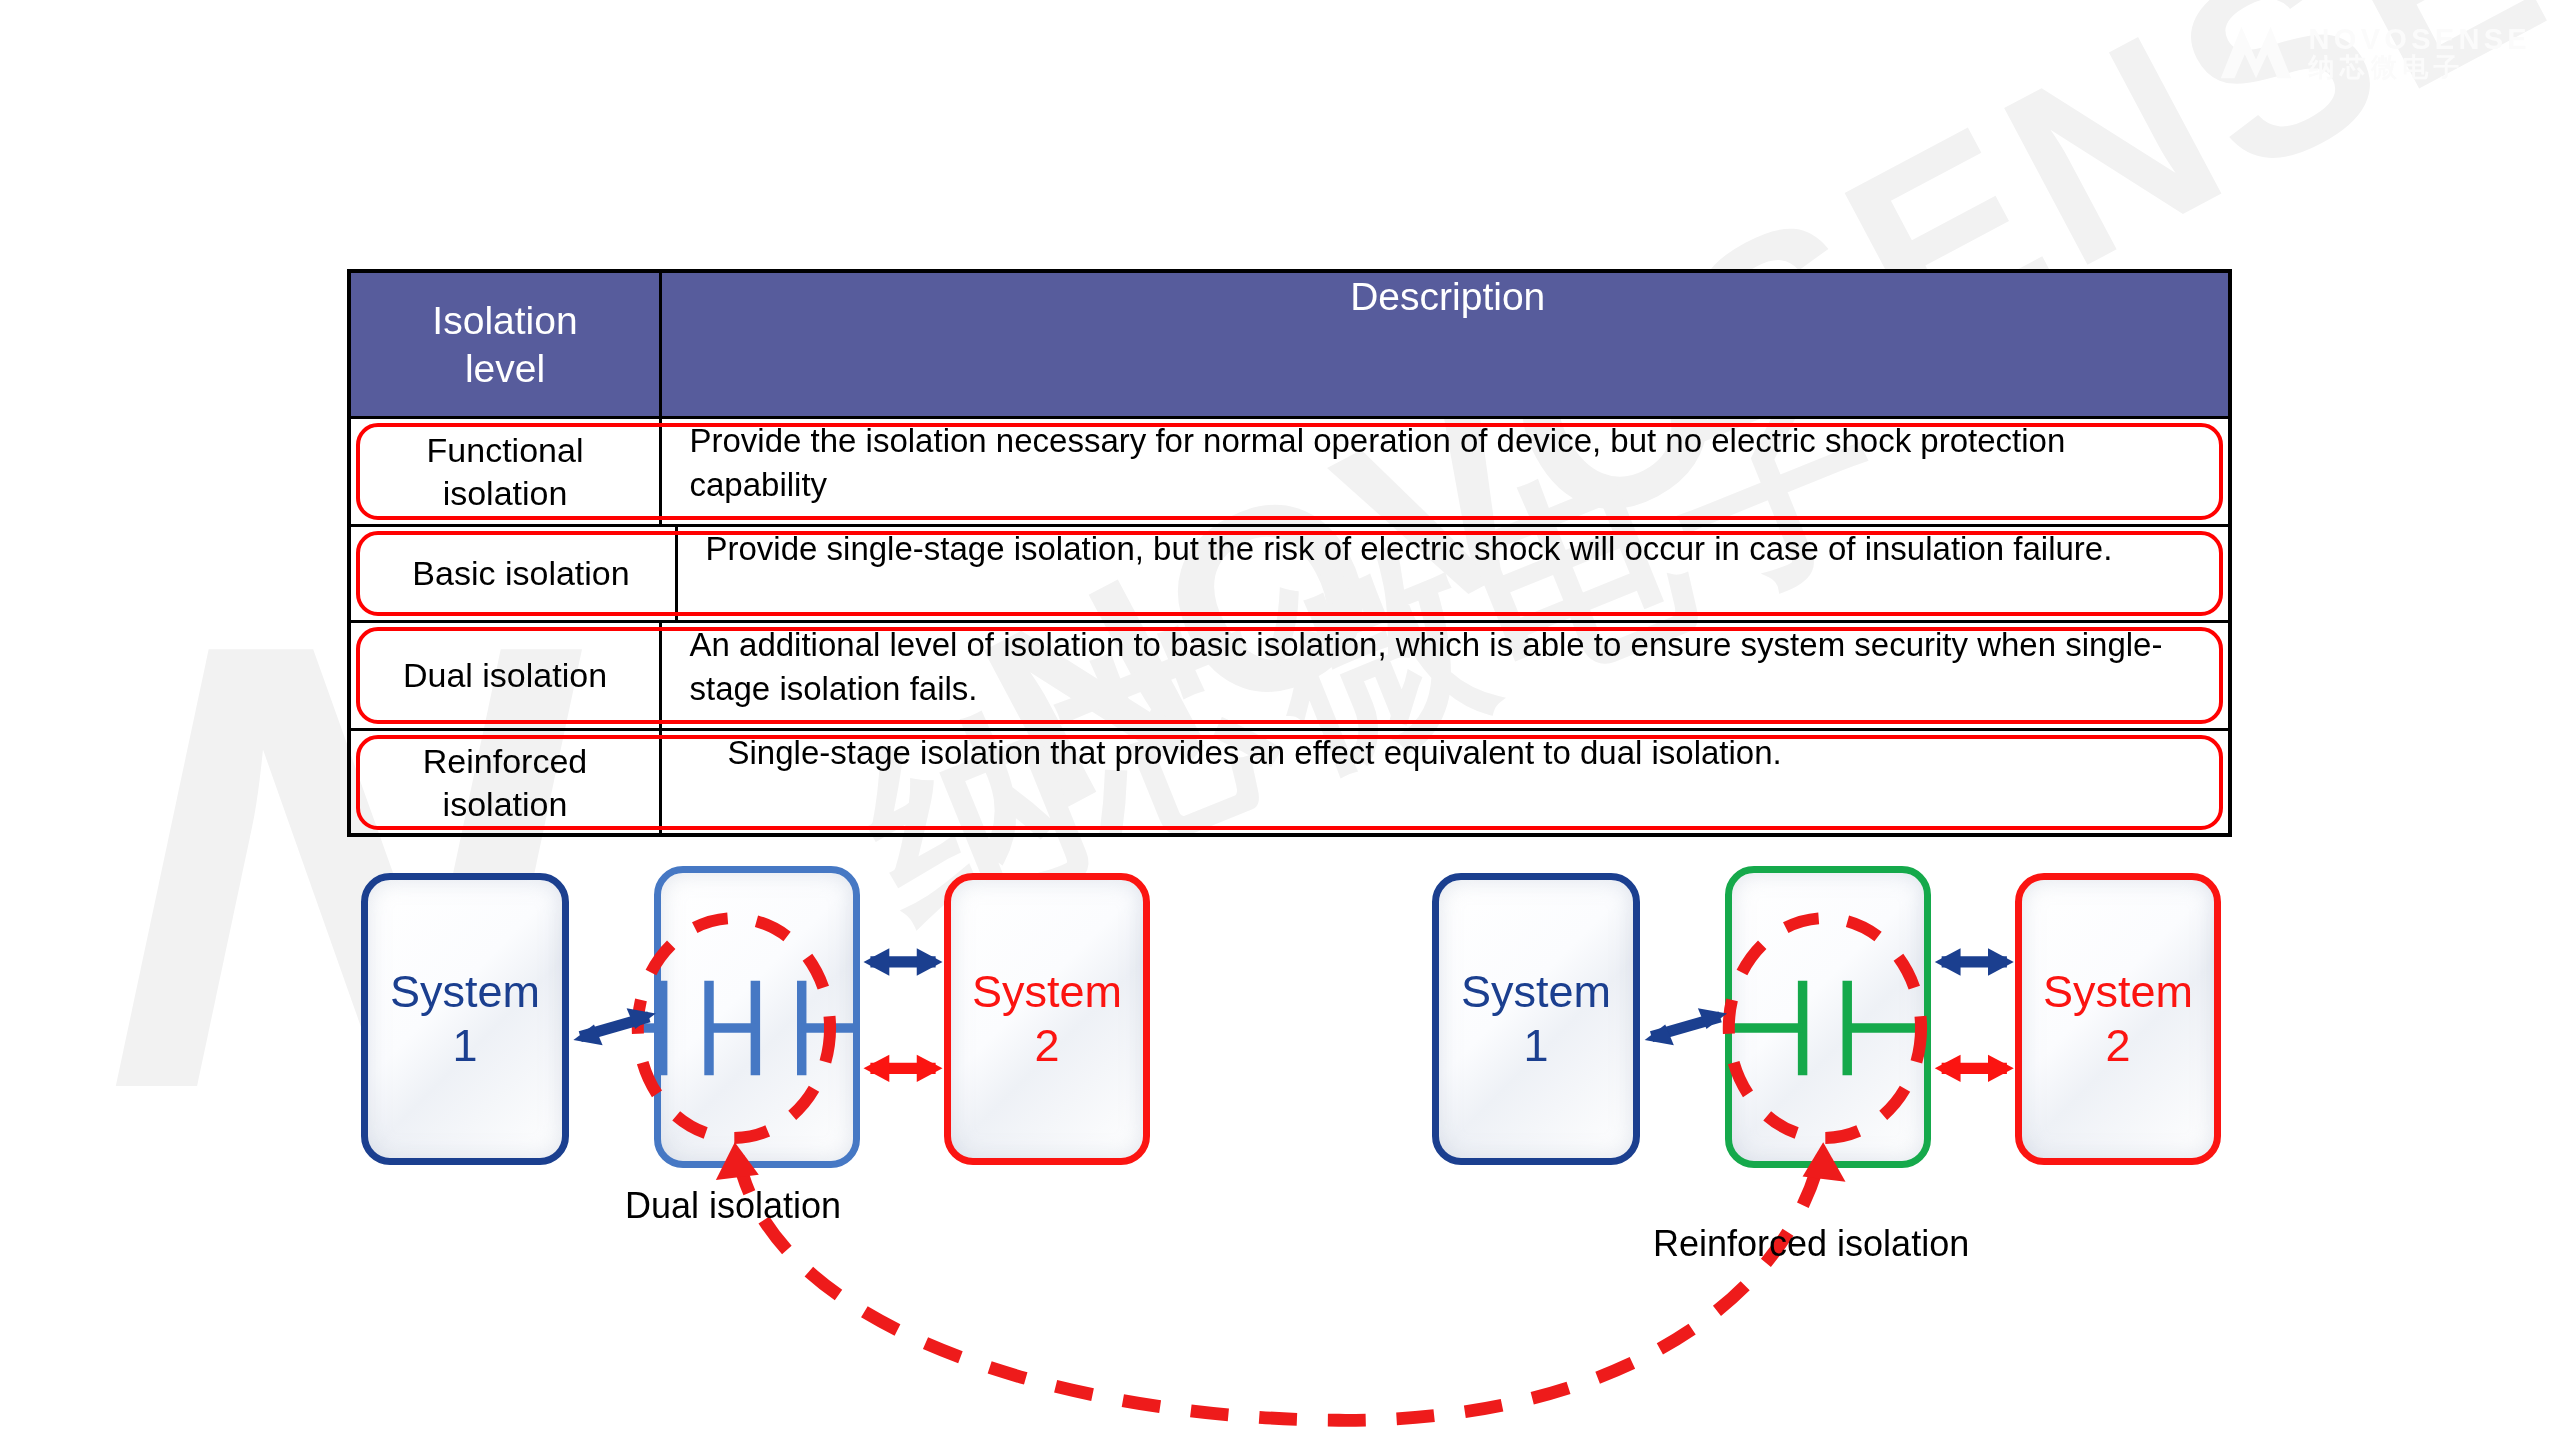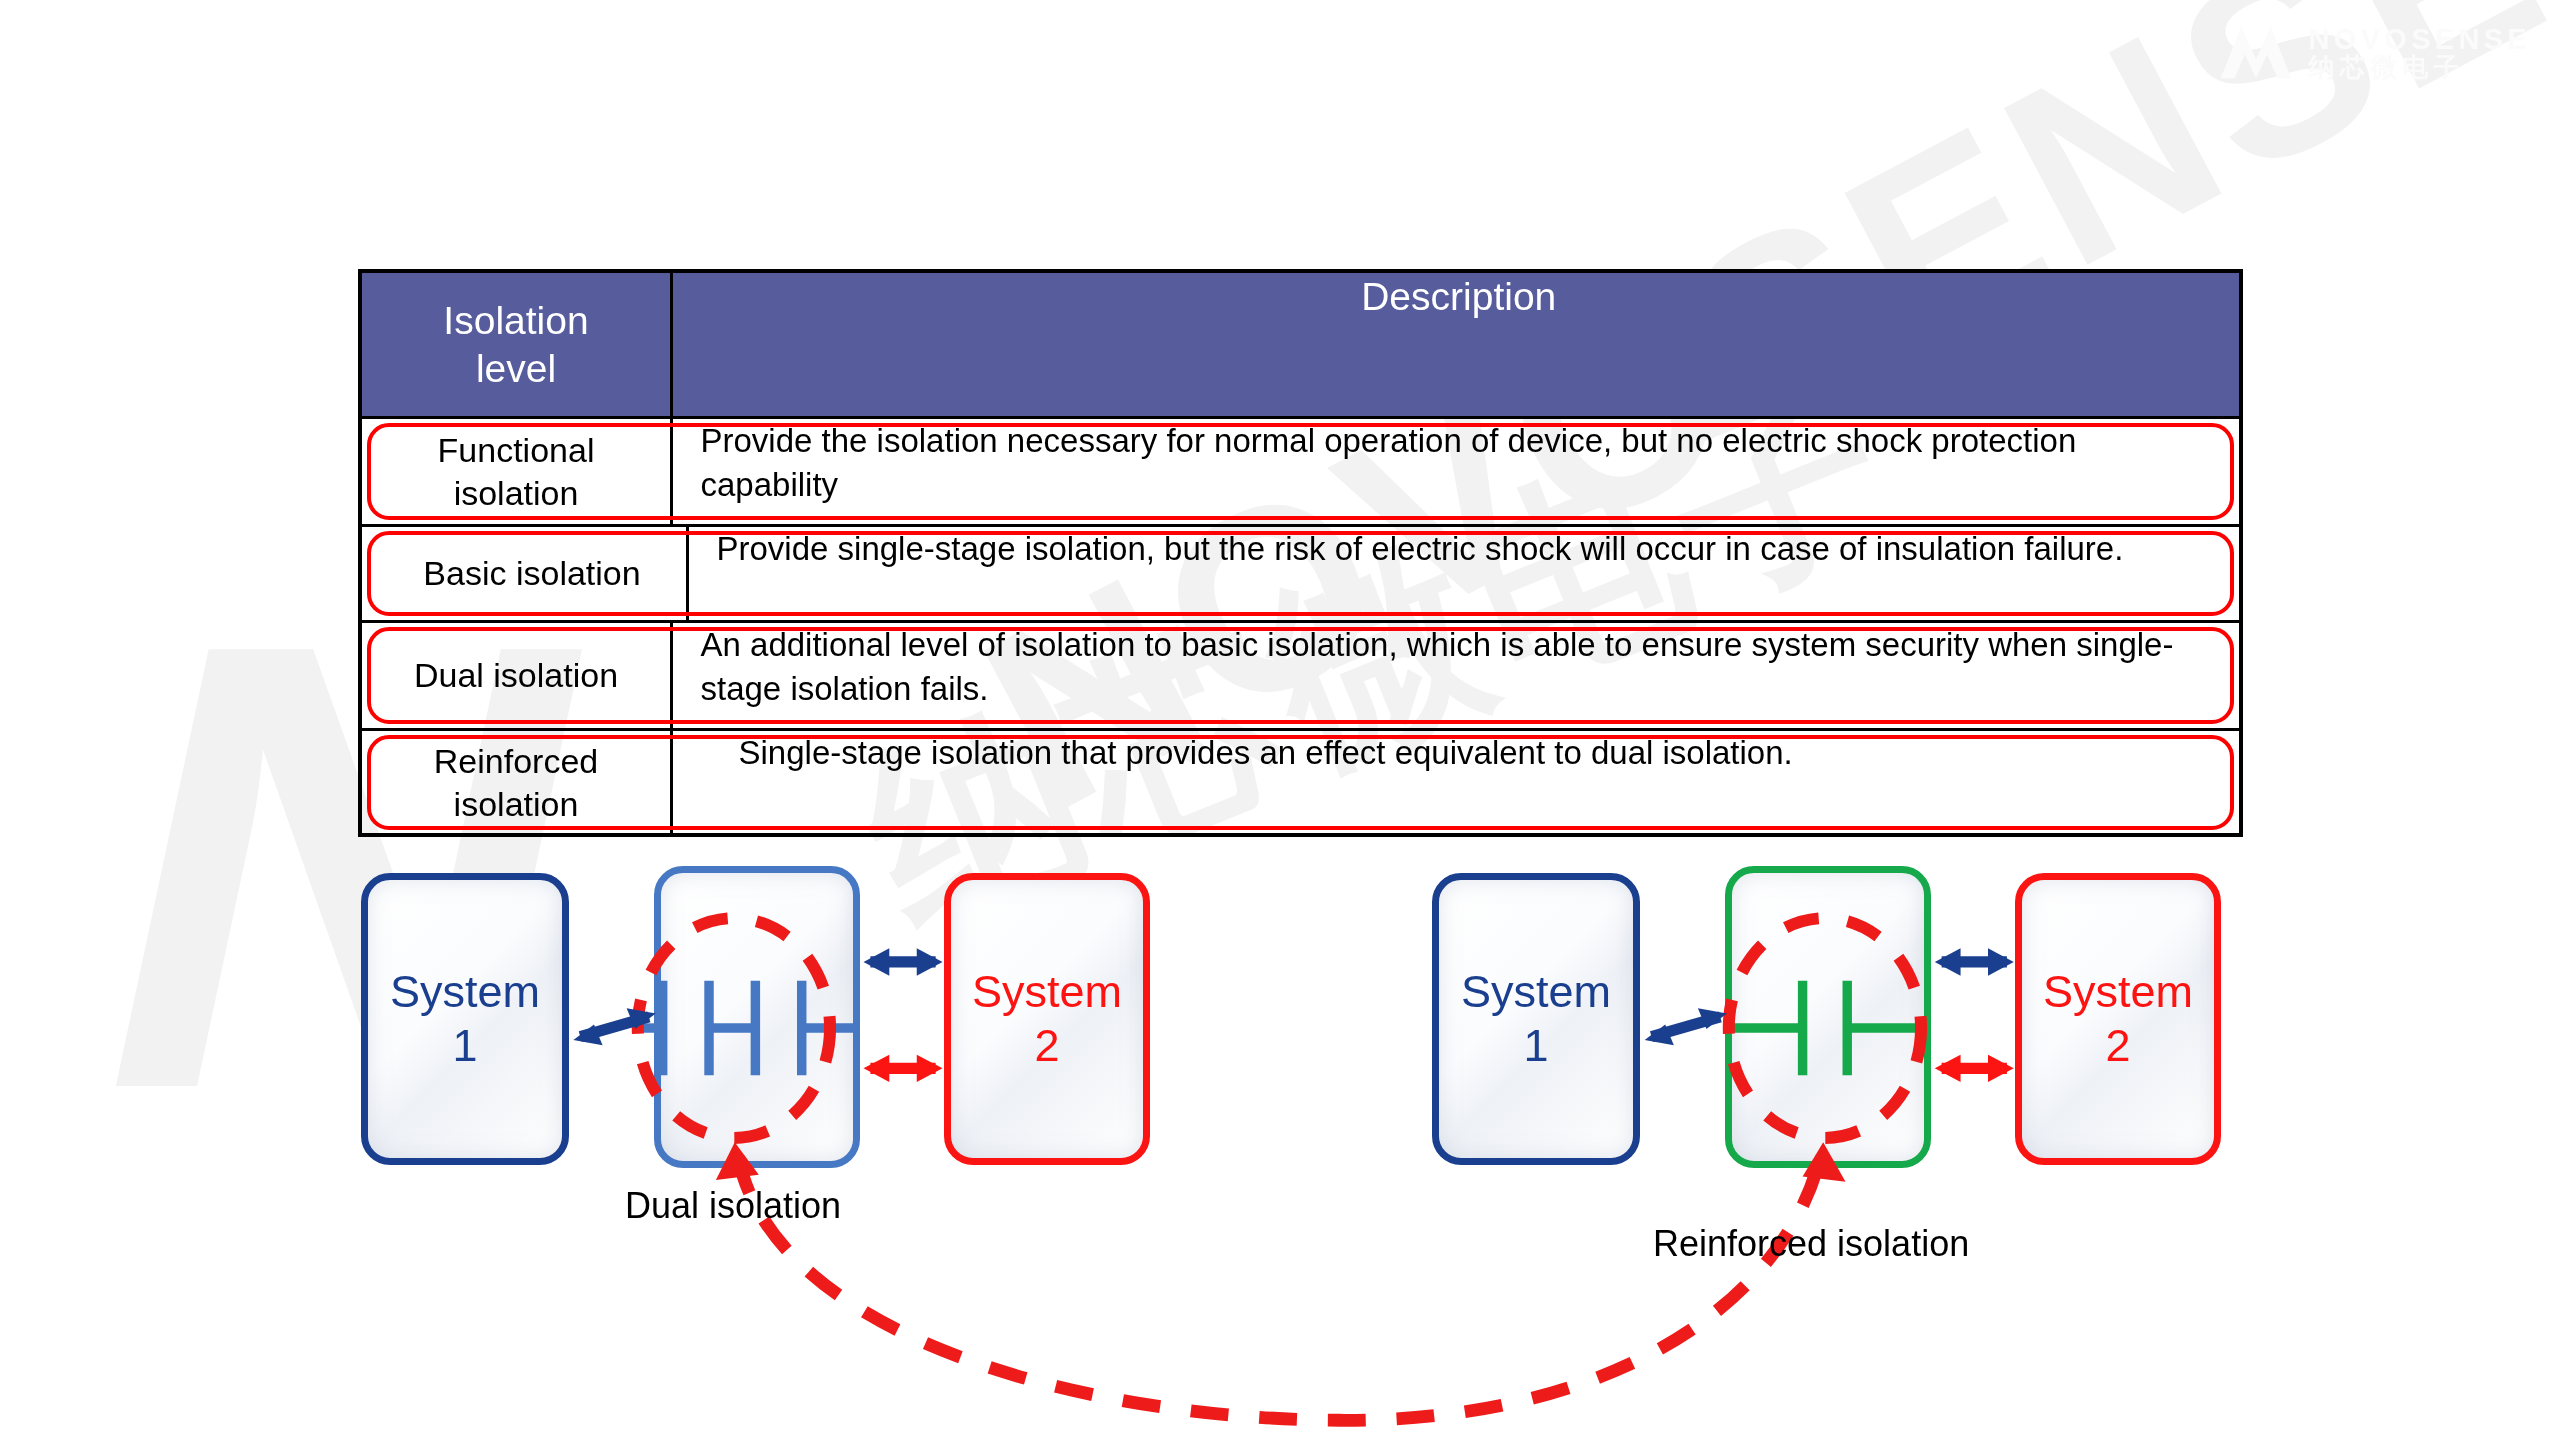--- a/index.html
+++ b/index.html
@@ -36,21 +36,20 @@
   .brand-text{display:flex;flex-direction:column;line-height:1.05;}
   .brand-en{font-size:29px;letter-spacing:4.3px;color:#fbfbfb;font-weight:bold;}
   .brand-cn{font-size:26px;letter-spacing:5.2px;color:#fbfbfb;font-weight:bold;}
 
   
   .table-wrap{
     position:absolute;left:347px;top:269px;width:1885px;height:568px;
     border:4.3px solid #000;
     box-sizing:border-box;
     z-index:2;
-    margin-left:11px;
   }
   .trow{display:flex;position:relative;box-sizing:border-box;}
   .trow + .trow{border-top:3.4px solid #000;}
   .tcol-level{
     width:311px;flex:0 0 311px;
     box-sizing:border-box;
     border-right:3.4px solid #000;
     display:flex;align-items:center;justify-content:center;
     text-align:center;
   }

